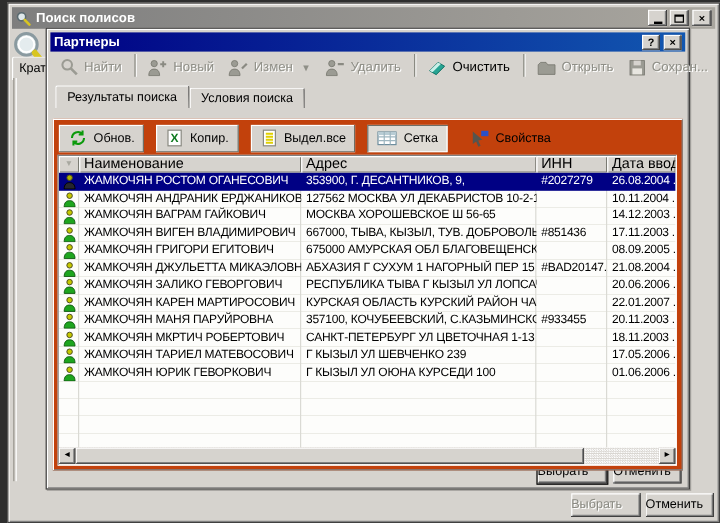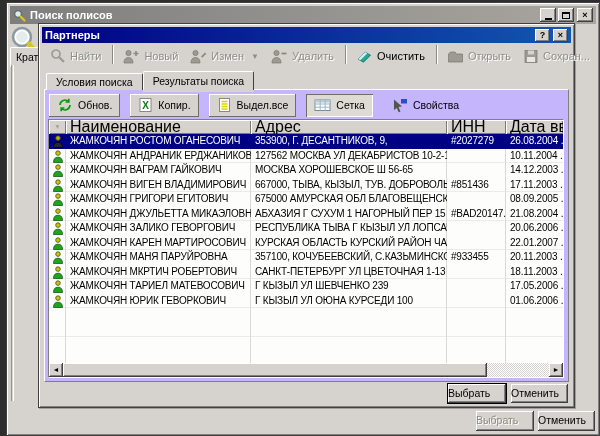--- a/index.html
+++ b/index.html
@@ -75,42 +75,42 @@
   
   .tabs { position:absolute; left:7px; top:47px; height:19px; display:flex; align-items:flex-end; z-index:2; }
   .tab {
     background:#d6d3ce; border:1px solid #404040; border-bottom:none;
     border-top-color:#fff; border-left-color:#fff; border-radius:2px 2px 0 0;
     padding:2px 9px 2px 9px; font-size:10.5px; height:17px; white-space:nowrap;
   }
   .tab.active { height:19px; padding-top:3px; position:relative; z-index:3; box-shadow:0 2px 0 #d6d3ce; }
   
   .panel {
-    position:absolute; left:5px; right:5px; top:65px; height:293px;
-    background:#c4b5fd; border:1px solid #808080; border-top-color:#fff; border-left-color:#fff;
+    position:absolute; left:5px; right:5px; top:75px; height:293px;
+    background:#c2410c; border:1px solid #808080; border-top-color:#fff; border-left-color:#fff;
     z-index:1;
   }
   .rtb { position:absolute; left:4px; top:3px; right:4px; height:24px; display:flex; align-items:center; }
   .rbtn {
     display:inline-flex; align-items:center; gap:5px; height:23px; padding:0 8px; margin-right:10px;
     background:#d6d3ce; white-space:nowrap; font-size:10.5px;
     box-shadow: inset -1px -1px 0 #6e6e66, inset 1px 1px 0 #fff;
   }
   .rbtn.pressed { box-shadow: inset 1px 1px 0 #6e6e66, inset -1px -1px 0 #fff; background:#dedbd5; }
   .rbtn.flat { box-shadow:none; background:transparent; }
   
   .grid {
     position:absolute; left:3px; top:29px; width:516px; bottom:3px;
     border:1px solid; border-color:#808080 #fff #fff #808080; background:#fff;
     overflow:hidden;
   }
   .cols { display:grid; grid-template-columns:17px 185px 196px 59px 1fr; }
   .ghead { height:14px; }
   .th {
-    background:#d6d3ce; font-size:16px; line-height:13px; padding-left:4px;
+    background:#d6d3ce; font-size:12px; line-height:13px; padding-left:4px;
     white-space:nowrap; overflow:hidden;
     box-shadow: inset 1px 1px 0 #fff, inset -1px -1px 0 #7a7a72;
   }
   .th.icon-col { text-align:center; padding-left:0; font-size:7px; color:#a8a8a0; line-height:14px; }
   .gbody {
     position:absolute; left:0; right:0; top:14px; bottom:14px;
     background-color:#fdfdfb;
     background-image:
       linear-gradient(#dadad4,#dadad4),
       linear-gradient(#dadad4,#dadad4),
@@ -266,22 +266,22 @@
               <rect x="2" y="1.5" width="12" height="12" fill="#9b9b93" stroke="#77776f" stroke-width="0.7"></rect>
               <rect x="5" y="1.5" width="6" height="4" fill="#d6d3ce"></rect>
               <rect x="4" y="8" width="8" height="5" fill="#e8e6e0"></rect>
             </svg>
           </span>
           <span class="lbl">Сохран...</span>
         </div>
       </div>
 
     <div class="tabs" id="dlg-tabs">
+        <div class="tab active">Результаты поиска</div>
         <div class="tab">Условия поиска</div>
-        <div class="tab active">Результаты поиска</div>
       </div>
 
     <div class="panel">
       <div class="rtb" id="results-toolbar">
           <div class="rbtn">
             <span class="icon">
               <svg width="16" height="16" viewBox="0 0 16 16">
                 <path d="M3 8 a5 5 0 0 1 8.5 -3.5 M11.8 1.8 v3.2 h-3.2" stroke="#0c9a0c" fill="none" stroke-width="1.7"></path>
                 <path d="M13 8 a5 5 0 0 1 -8.5 3.5 M4.2 14.2 v-3.2 h3.2" stroke="#0c9a0c" fill="none" stroke-width="1.7"></path>
               </svg>

